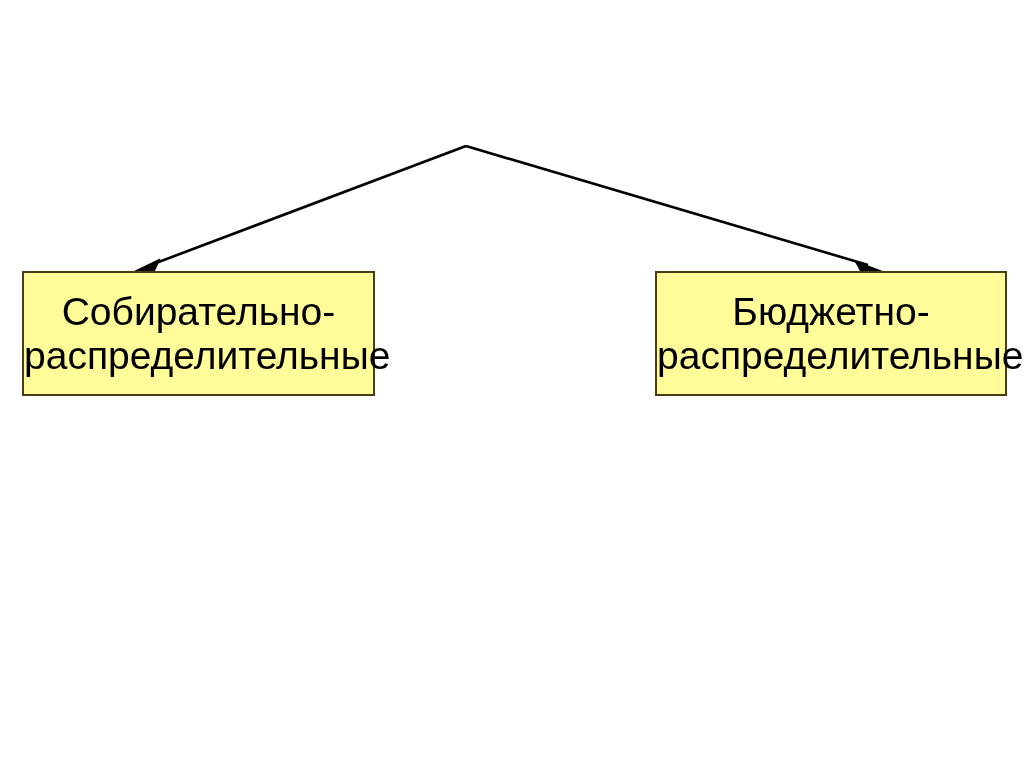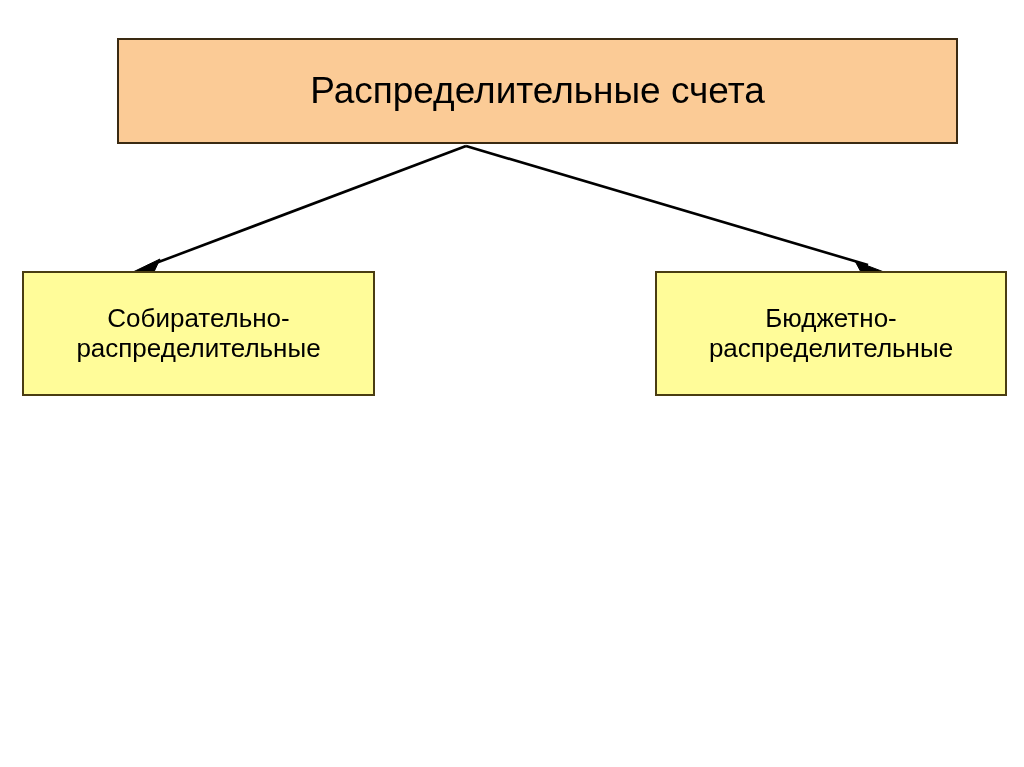--- a/index.html
+++ b/index.html
@@ -38,21 +38,21 @@
     border: 2px solid #3a2a12;
     font-size: 37px;
     letter-spacing: 0px;
   }
   .node-child {
     width: 353px;
     height: 125px;
     top: 271px;
     background: #fffc99;
     border: 2px solid #4a3d12;
-    font-size: 26px;
+    font-size: 39px;
   }
   .node-left  { left: 22px; }
   .node-right { left: 655px; width: 352px; }
   .node-label {
     display: block;
     width: 100%;
   }
   .node-label .ln {
     display: block;
   }
@@ -78,23 +78,20 @@
     <g stroke="#000000" fill="#000000">
       <line x1="466" y1="146" x2="148" y2="266" stroke-width="2.6"></line>
       <polygon points="133,272 160,259 153,274 159,276"></polygon>
     </g>
     <g stroke="#000000" fill="#000000">
       <line x1="466" y1="146" x2="868" y2="265" stroke-width="2.6"></line>
       <polygon points="884,272 855,261 862,274 855,278"></polygon>
     </g>
   </svg>
 
-  <div class="node node-root">
-    <span class="node-label">Распределительные счета</span>
-  </div>
 
   <div class="node node-child node-left">
     <span class="node-label">
       <span class="ln">Собирательно-</span>
       <span class="ln">распределительные</span>
     </span>
   </div>
 
   <div class="node node-child node-right">
     <span class="node-label">

